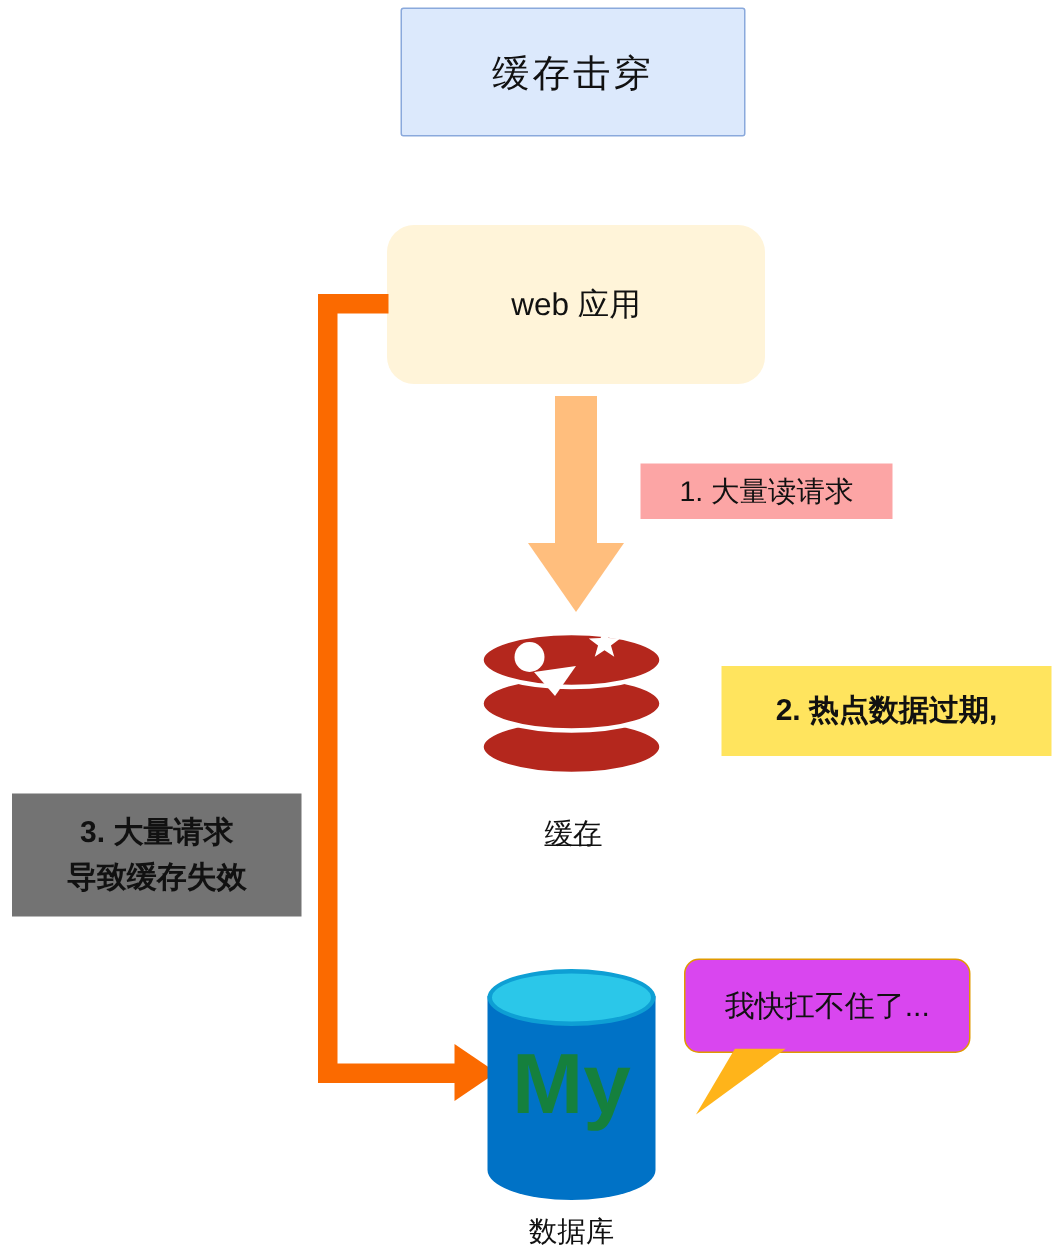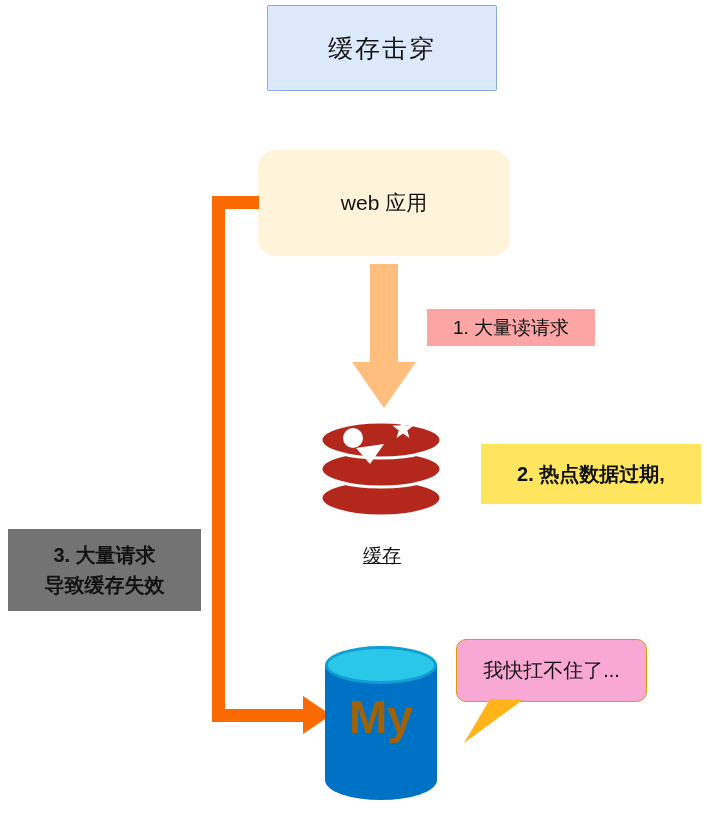--- a/index.html
+++ b/index.html
@@ -68,28 +68,28 @@
   .cyl-body{
     position:absolute;left:0;top:18px;width:112px;height:136px;
     background:#0072C6;border-radius:0 0 56px 56px / 0 0 20px 20px;
   }
   .cyl-top{
     position:absolute;left:0;top:0;width:106px;height:32px;
     background:#2BC7E9;border:3px solid #0E9FD4;border-radius:50%;
   }
   .mysql-text{
     position:absolute;left:0;top:44px;width:112px;text-align:center;
-    color:#a16207;font-weight:700;font-size:46px;
+    color:#15803d;font-weight:700;font-size:57px;
   }
   .database-label{left:318px;top:808px;width:126px;text-align:center;font-size:19px;}
 
   
   .speech-bubble{
     left:456px;top:639px;width:189px;height:61px;
-    background:#f9a8d4;border:1px solid #E09A00;border-radius:10px;
+    background:#d946ef;border:1px solid #E09A00;border-radius:10px;
     display:flex;align-items:center;justify-content:center;
     font-size:20px;
   }
   .speech-tail{left:462px;top:699px;}
 </style>
 </head>
 <body>
 
 <div class="canvas">
 
@@ -130,20 +130,21 @@
   <div class="abs elbow elbow-top-stub"></div>
   <div class="abs elbow elbow-vertical"></div>
   <div class="abs elbow elbow-bottom"></div>
   <div class="abs elbow-head"></div>
 
   <div class="abs mysql">
     <div class="cyl-body"></div>
     <div class="cyl-top"></div>
     <div class="mysql-text">My</div>
   </div>
+  <div class="abs database-label">数据库</div>
 
   <div class="abs speech-bubble">
     <span>我快扛不住了...</span>
   </div>
   <svg class="abs speech-tail" width="70" height="46" viewBox="0 0 70 46">
     <polygon points="28,0 62,0 2,44" fill="#FFB41A" stroke="#E09A00" stroke-width="0"></polygon>
   </svg>
 
 </div>
 

